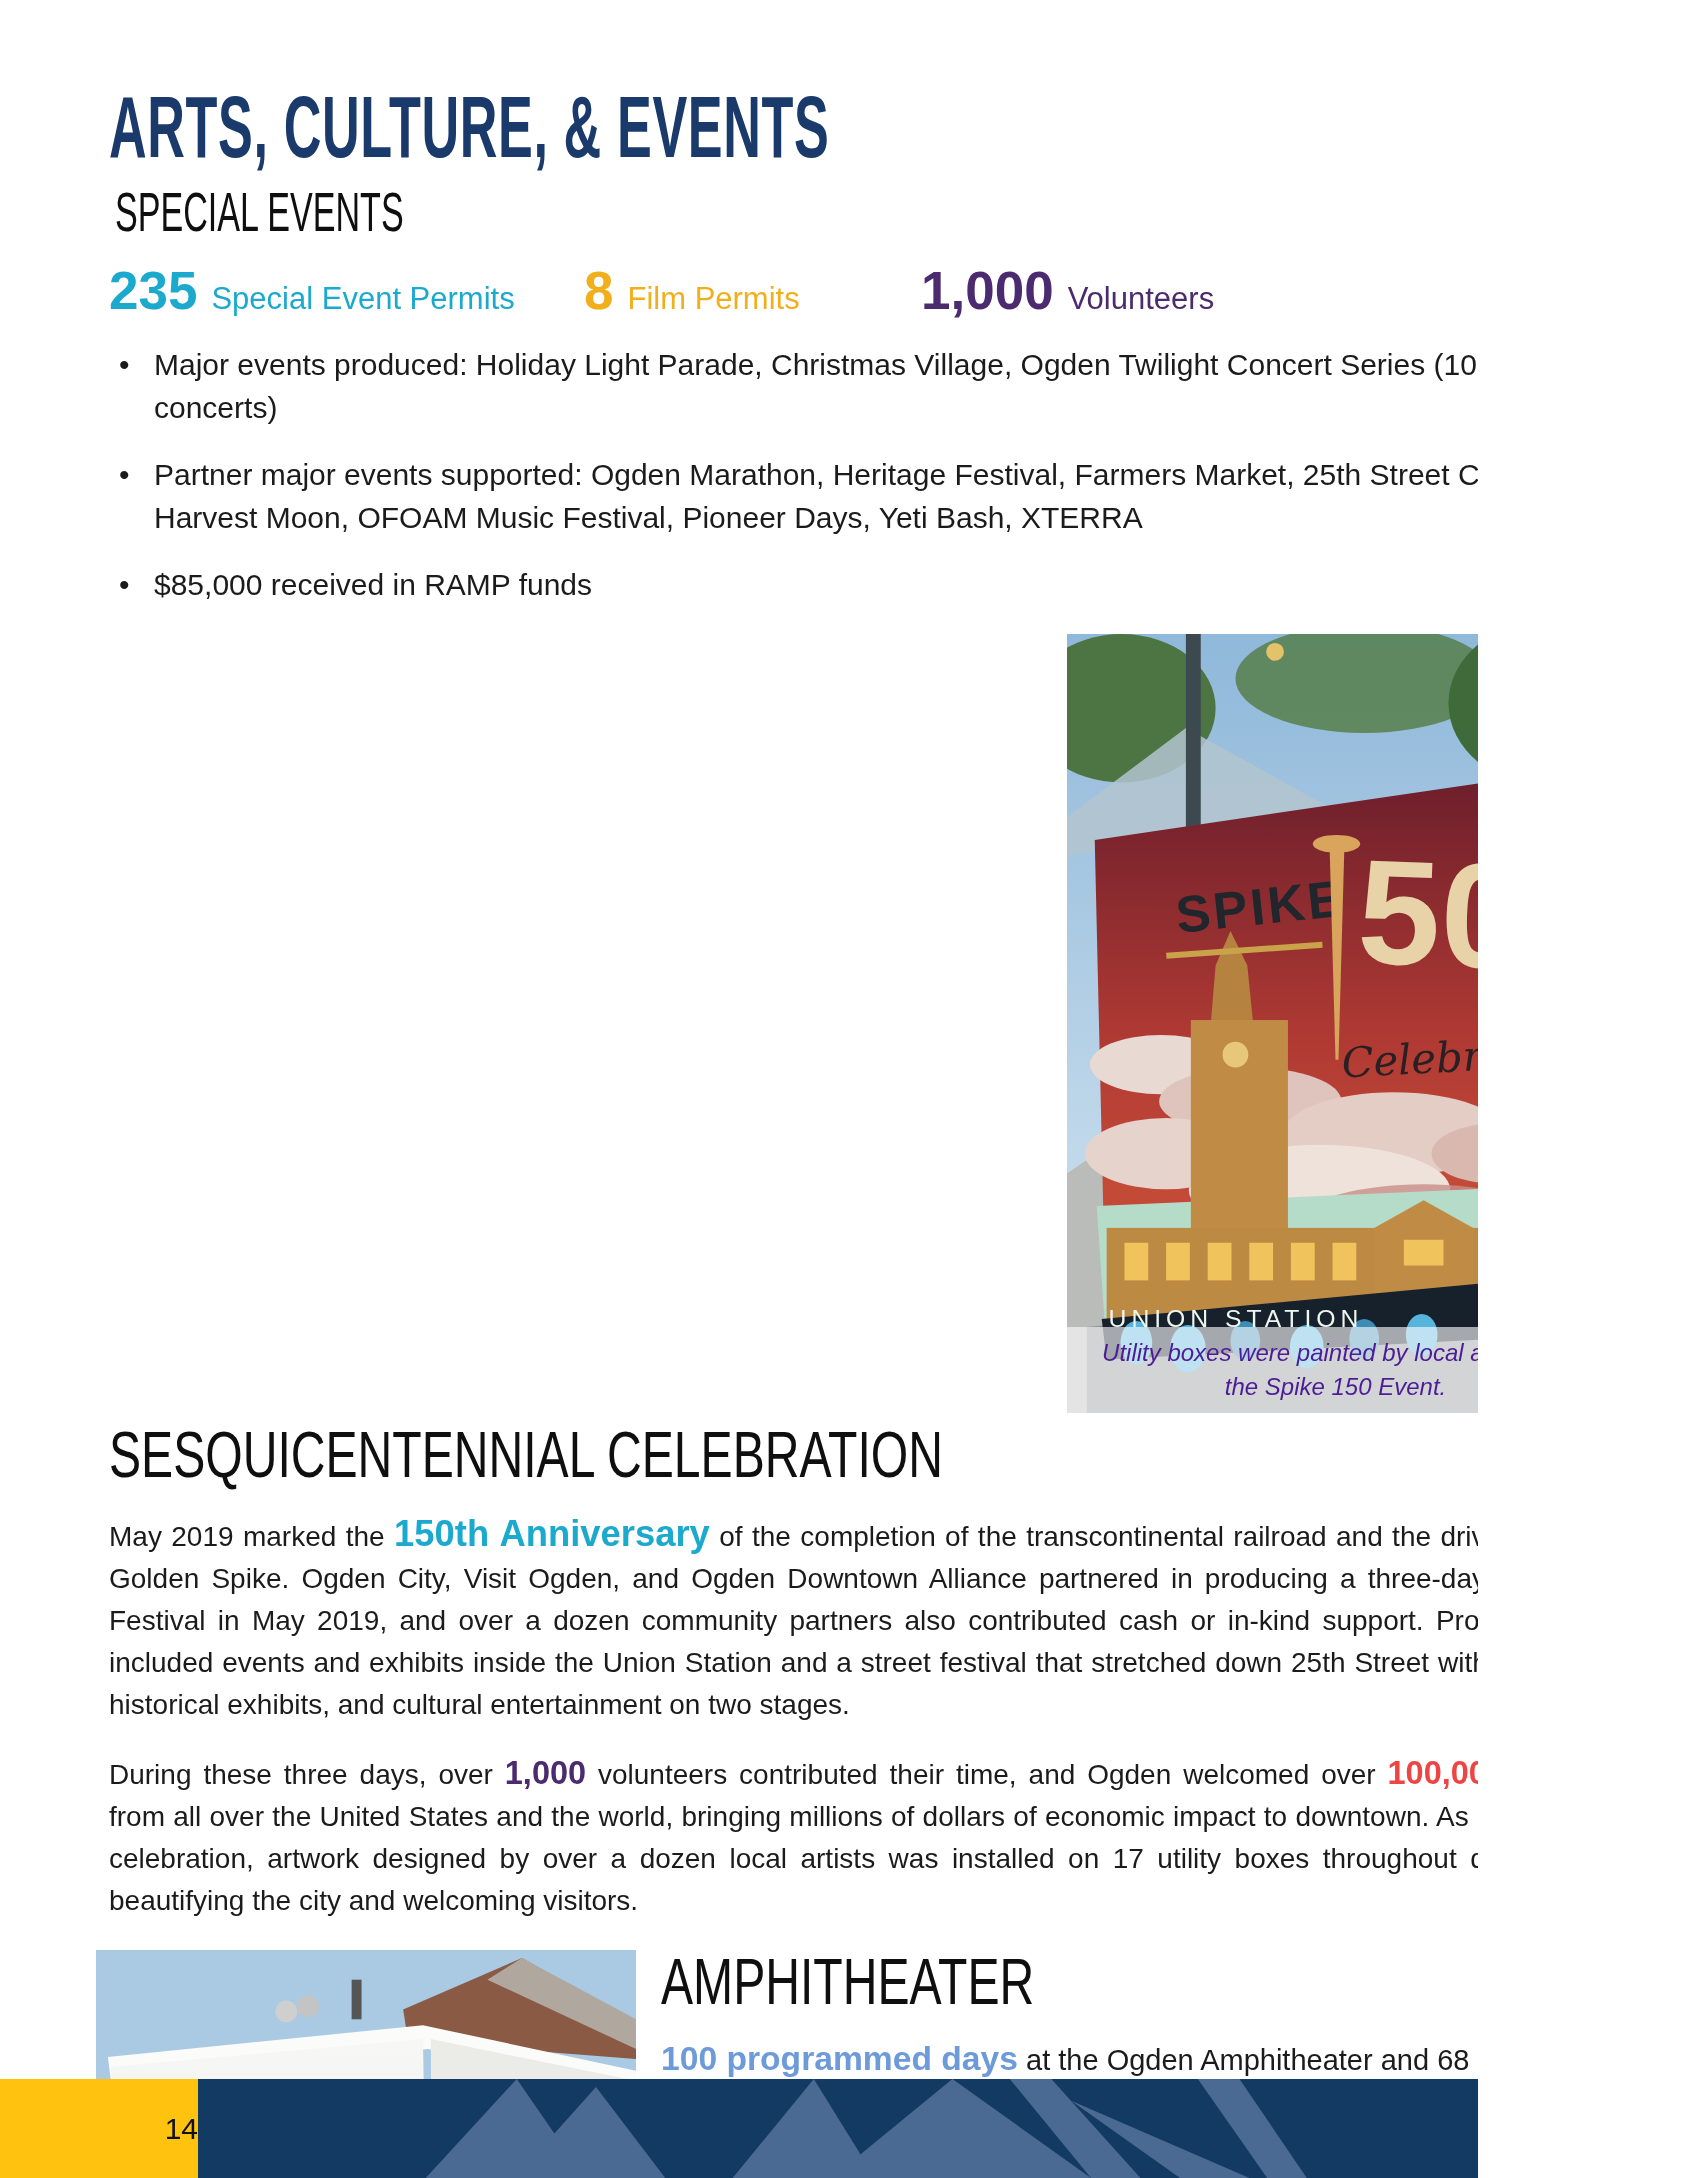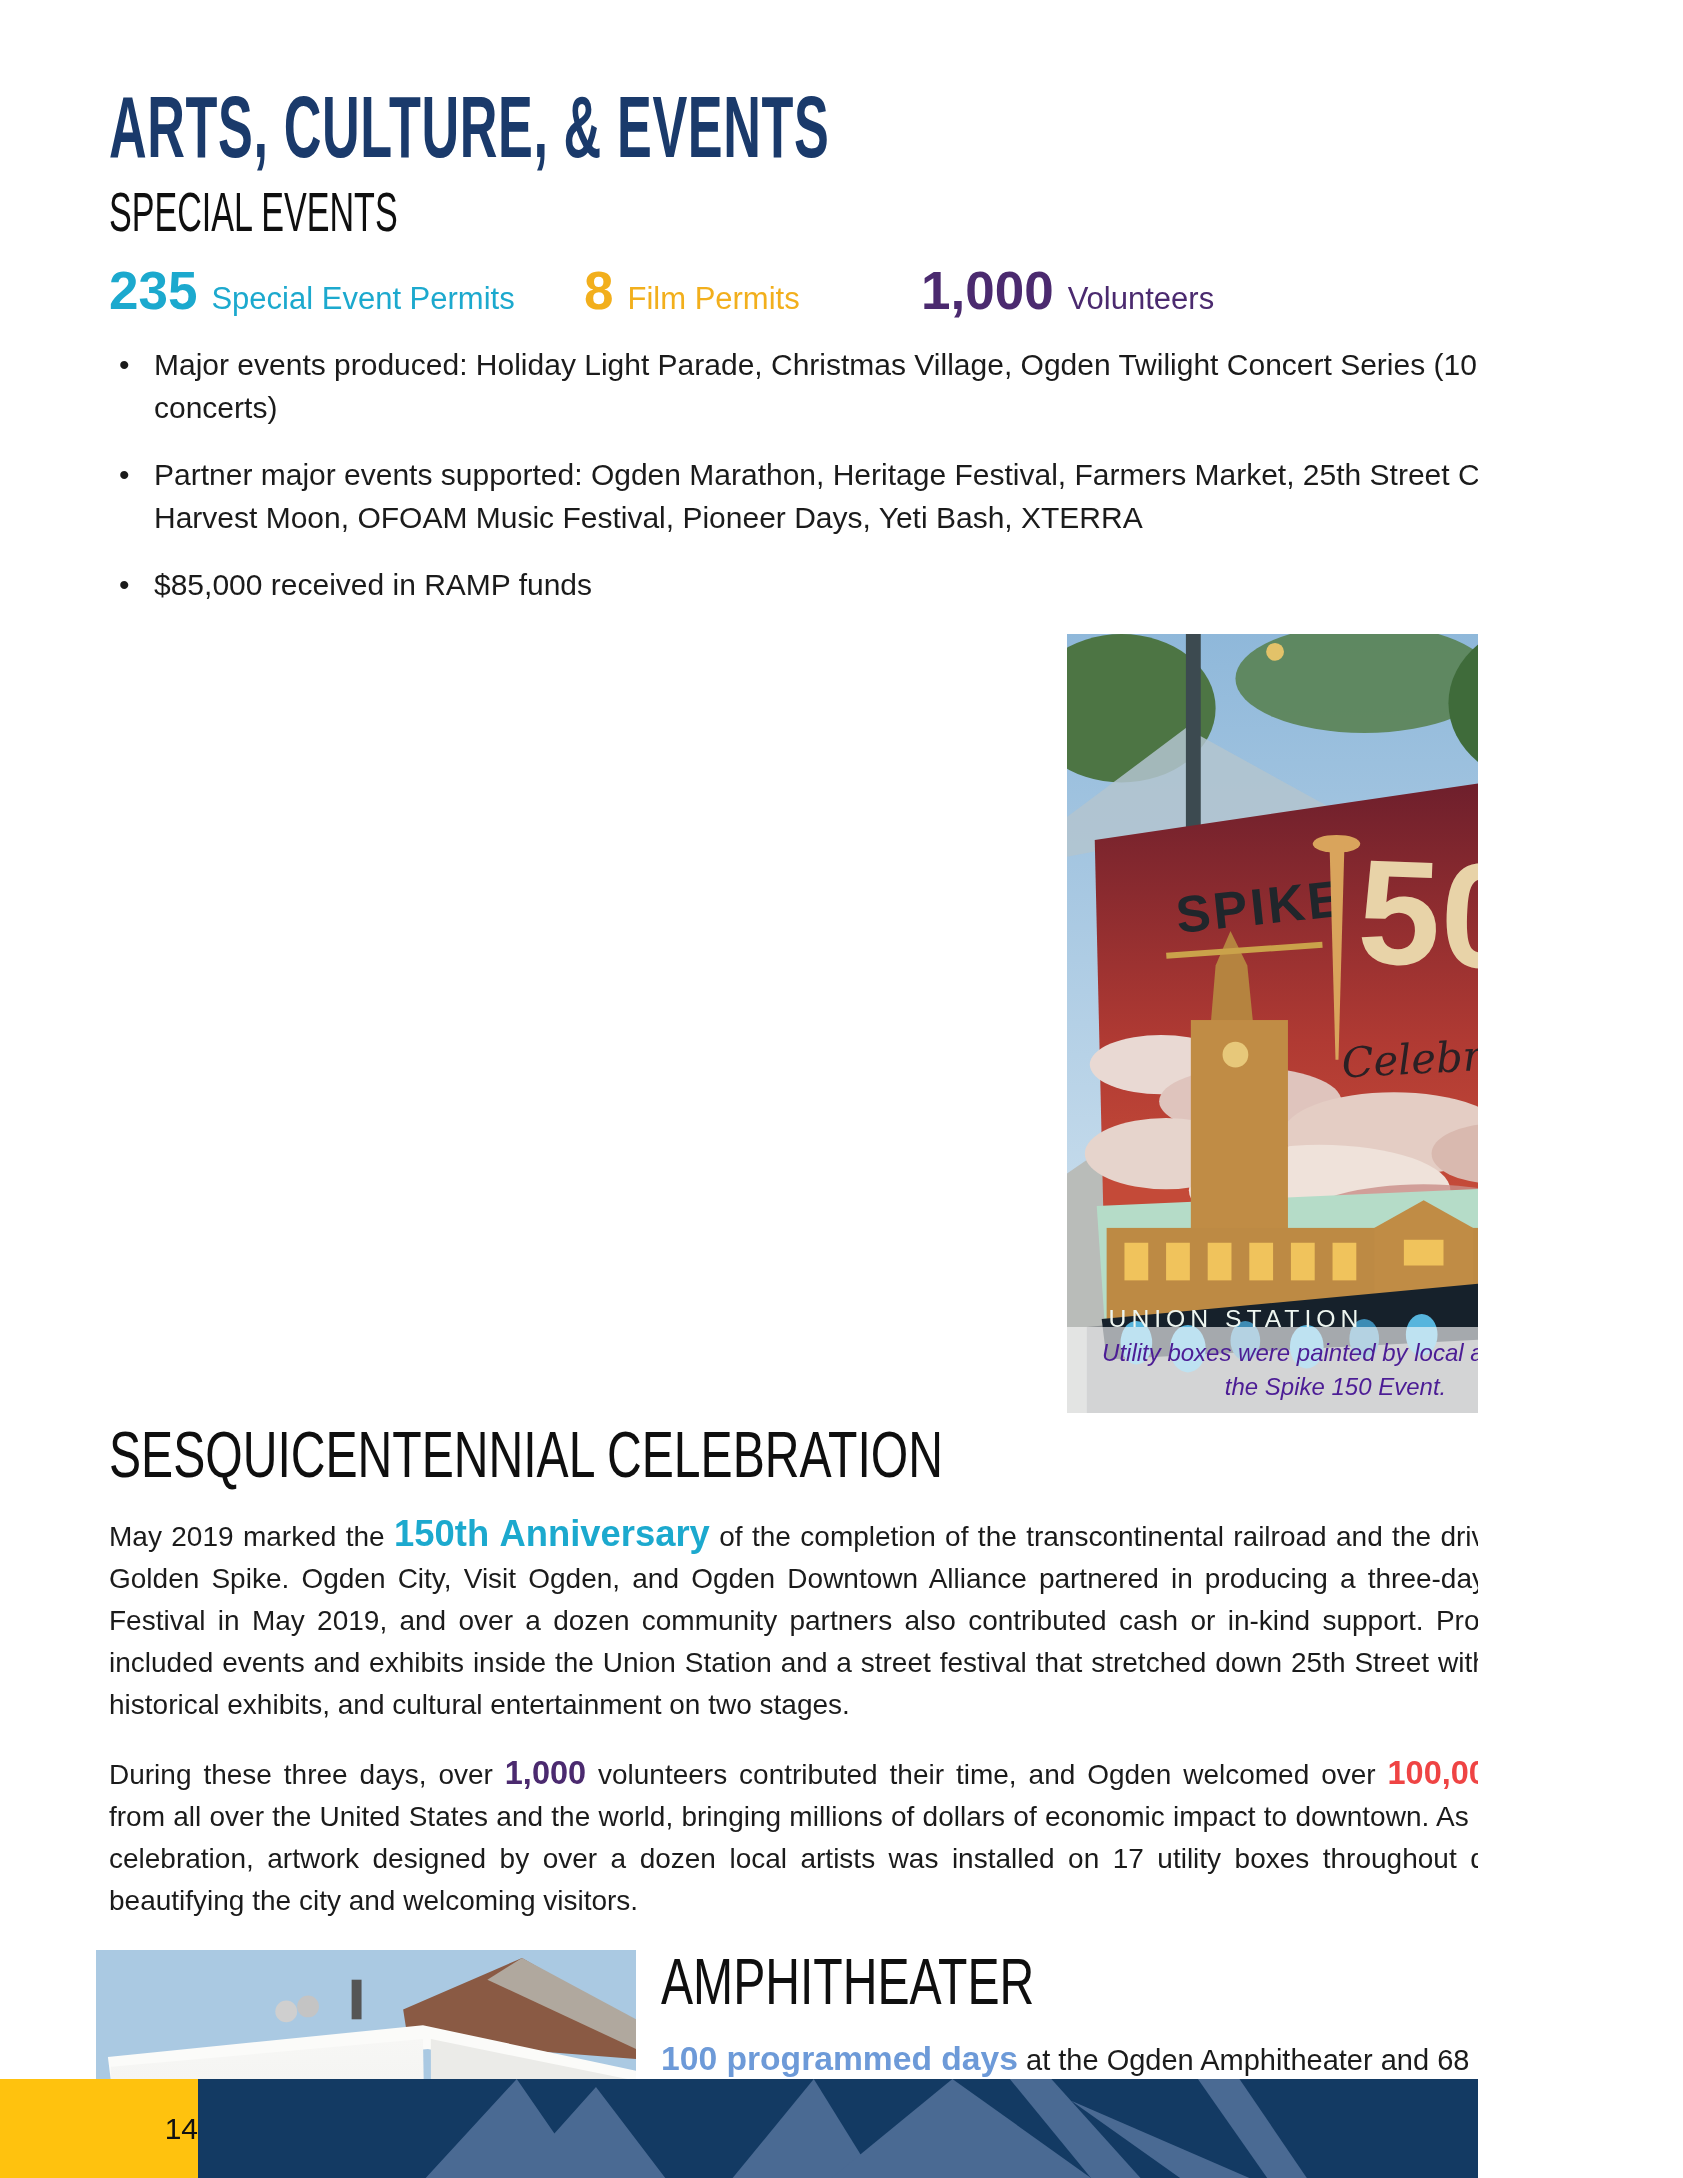--- a/index.html
+++ b/index.html
@@ -65,21 +65,21 @@
 </head>
 <body>
 
 <div class="page">
   <div class="content">
 
     <h1 style="margin:0;">
       <span class="cond page-title">ARTS, CULTURE, &amp; EVENTS</span>
     </h1>
 
-    <h2 style="margin-top:14px;">
+    <h2 style="margin-top:14px;margin-left:6px;">
       <span class="cond h2-inner" style="font-size:55px;transform:scaleX(.62);">SPECIAL EVENTS</span>
     </h2>
 
     <div class="stats">
       <div class="stat stat-cyan">
         <span class="stat-num">235</span>
         <span class="stat-label">Special Event Permits</span>
       </div>
       <div class="stat stat-gold">
         <span class="stat-num">8</span>

